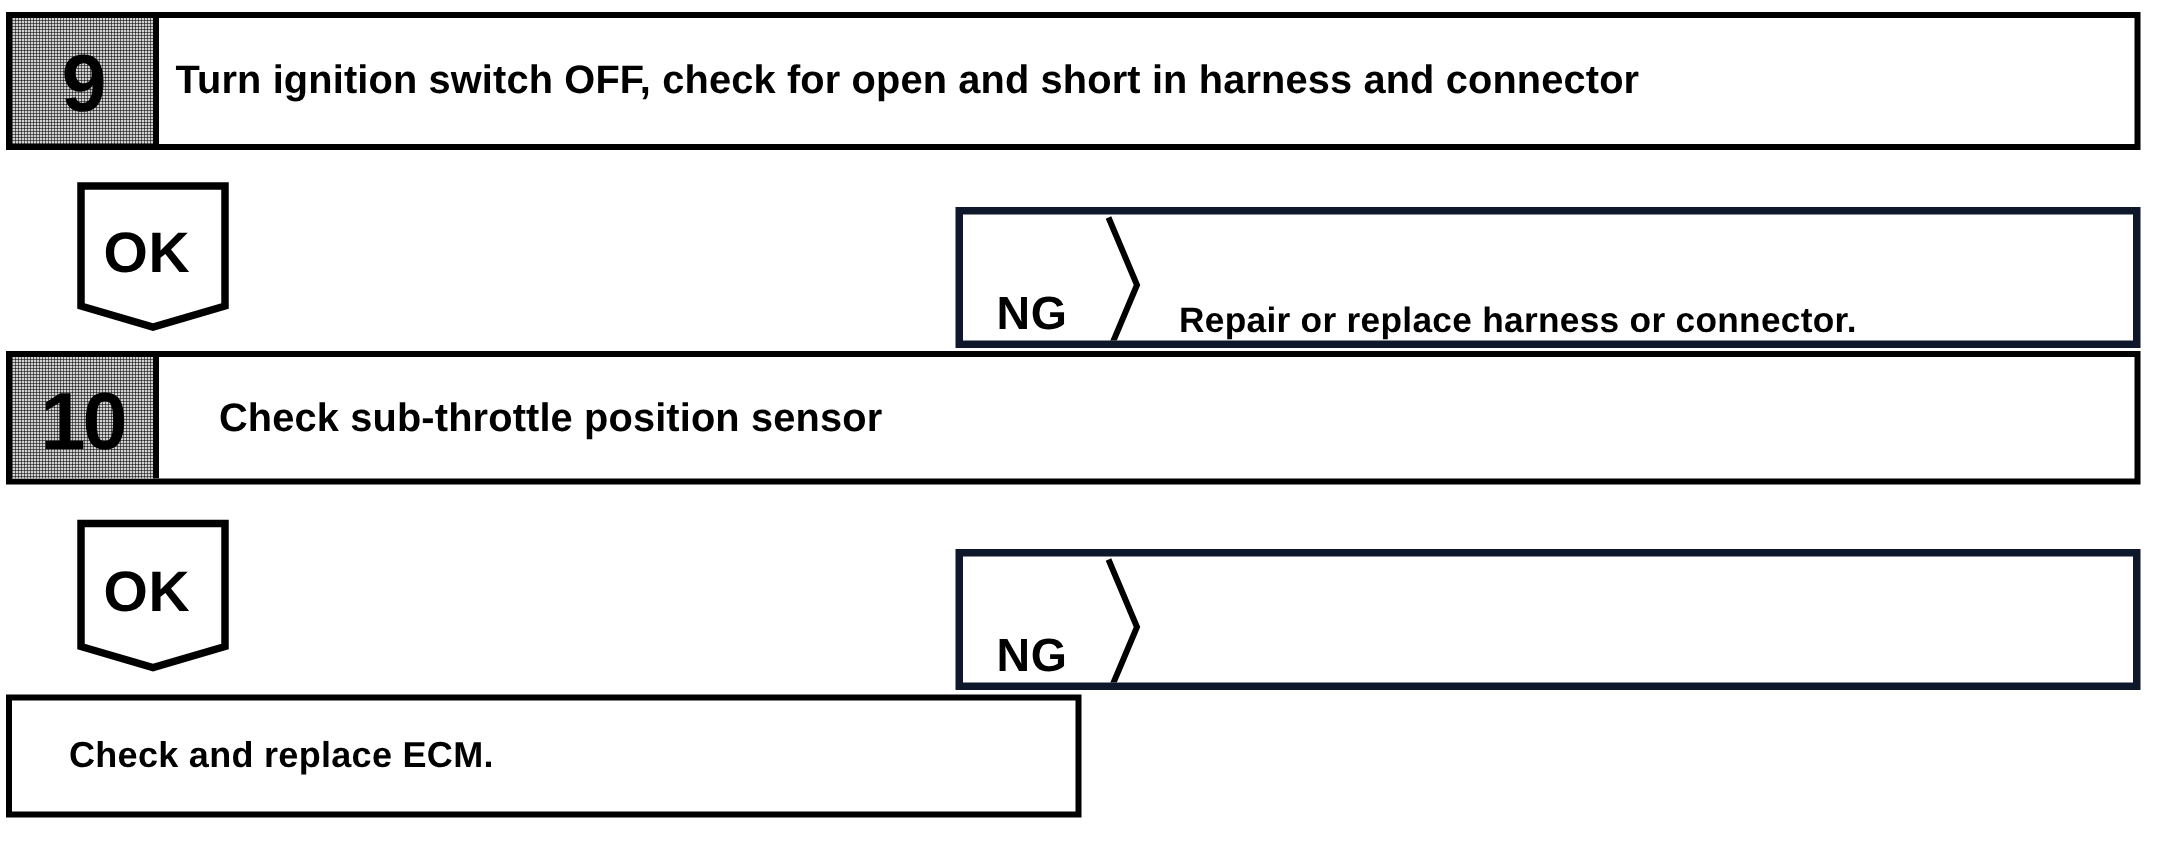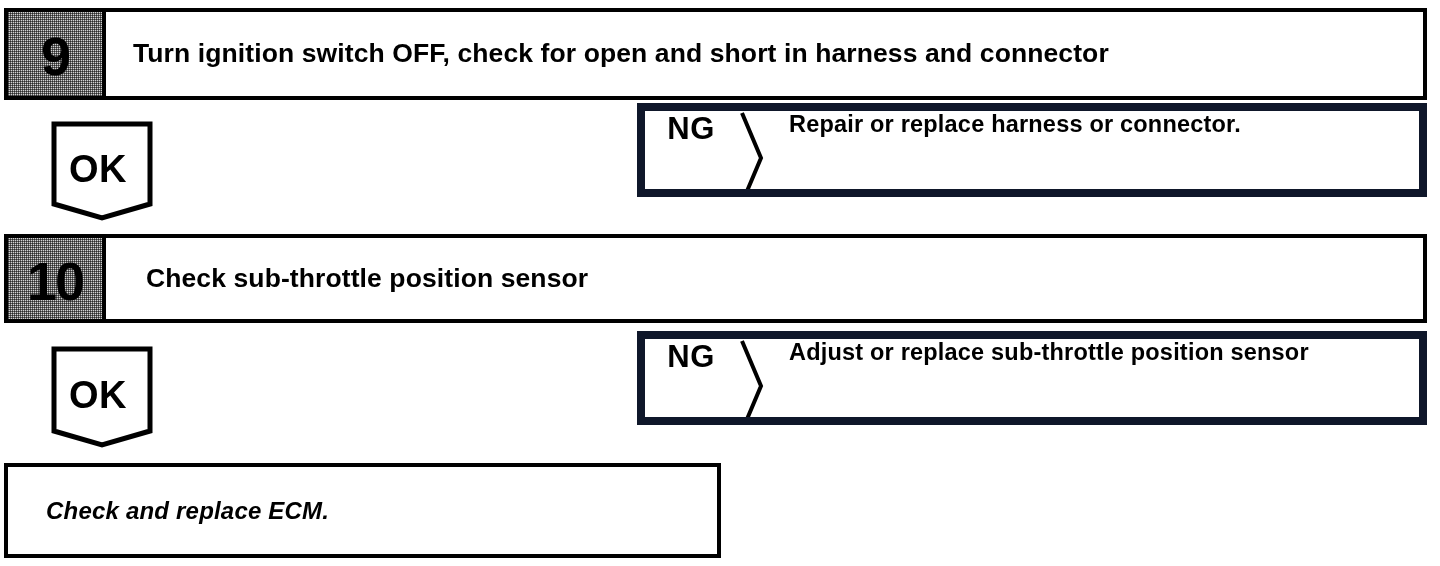--- a/index.html
+++ b/index.html
@@ -55,21 +55,21 @@
     letter-spacing: -2px;
     position: relative;
     z-index: 2;
     transform: translateY(2px);
   }
 
   .step-body {
     flex: 1 1 auto;
     display: flex;
     align-items: center;
-    padding-left: 27px;
+    padding-left: 11px;
     padding-right: 10px;
   }
 
   .step-text {
     font-weight: bold;
     font-size: 26.5px;
     line-height: 1.33;
     color: #000;
     letter-spacing: 0.1px;
   }
@@ -86,25 +86,26 @@
     font-weight: bold;
     font-size: 38px;
     color: #000;
     letter-spacing: 0.5px;
   }
 
   
   .ng-box {
     position: absolute;
     box-sizing: border-box;
-    border: 8px solid #0f172a;
+    border: 5px solid #0f172a;
     background: #fff;
     display: flex;
-    align-items: flex-start;
+    align-items: flex-end;
     overflow: hidden;
+    margin-top: 35px;
   }
   .ng-label {
     flex: 0 0 auto;
     width: 92px;
     text-align: center;
     font-weight: bold;
     font-size: 31px;
     color: #000;
     letter-spacing: 0.5px;
   }
@@ -193,20 +194,19 @@
   </div>
   <div class="ok-label" style="left:69px; top:374px;">OK</div>
 
   <div class="ng-box" style="left:637px; top:331px; width:790px; height:94px;">
     <div class="ng-label">NG</div>
     <div class="ng-chevron">
       <svg width="28" height="94" viewBox="0 0 28 94" aria-hidden="true">
         <polyline points="5,2 24,47 5,92" fill="none" stroke="#000000" stroke-width="4"></polyline>
       </svg>
     </div>
-    <div class="ng-text">Adjust or replace sub-throttle position sensor</div>
-  </div>
-
-  <div class="final-box" style="left:4px; top:463px; width:717px; height:95px;font-style:italic;">
+  </div>
+
+  <div class="final-box" style="left:4px; top:463px; width:717px; height:82px;">
     <div class="final-text">Check and replace ECM.</div>
   </div>
 
 </div>
 
 </body></html>

